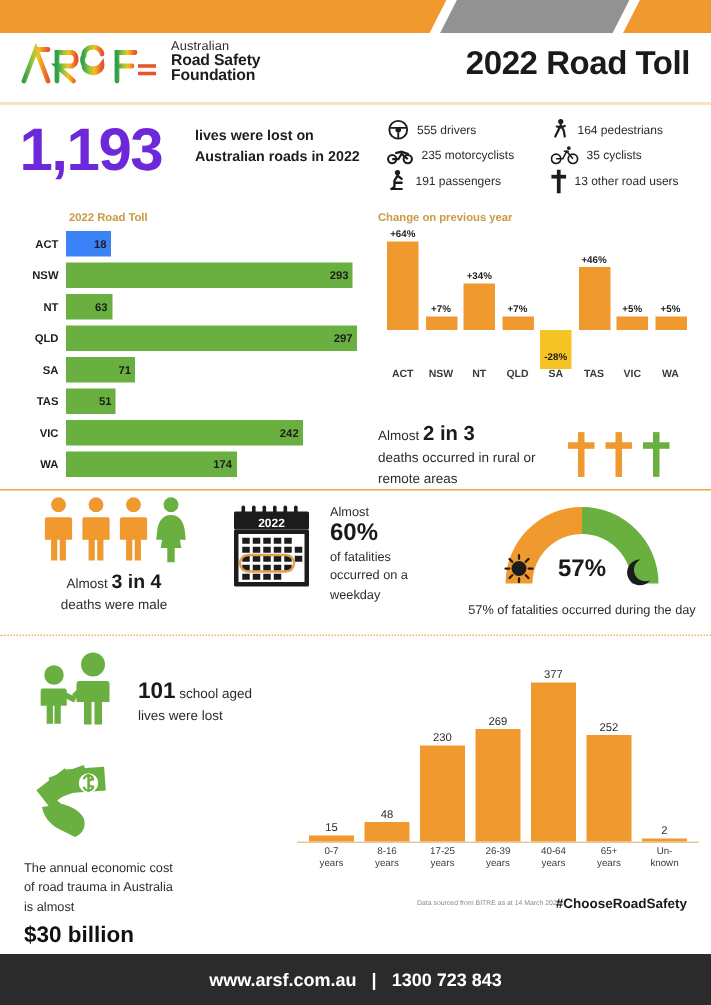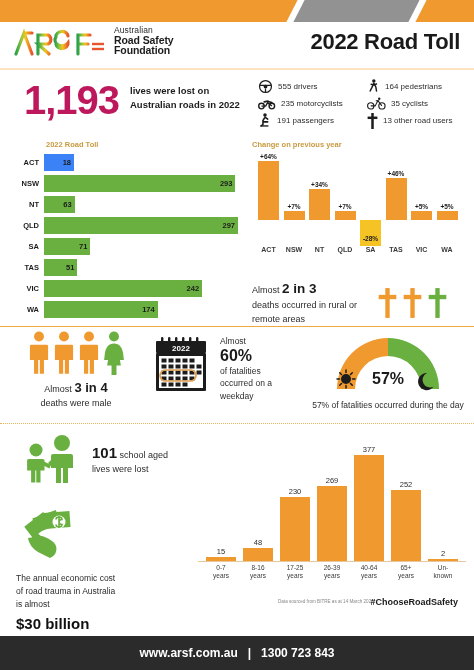--- a/index.html
+++ b/index.html
@@ -40,22 +40,22 @@
   .logo-text .l2 { font-size: 10.5px; color: #1c1c1c; font-weight: bold; letter-spacing: -.1px; }
   .logo-text .l3 { font-size: 10.5px; color: #1c1c1c; font-weight: bold; letter-spacing: -.1px; }
   .hdr-title {
     position: absolute; right: 14px; top: 29px;
     font-size: 22px; font-weight: bold; color: #1a1a1a; letter-spacing: -.3px;
   }
 
   
   .top { position: relative; height: 66px; }
   .bignum {
-    position: absolute; left: 24px; top: 8px;
-    font-size: 40px; font-weight: bold; color: #be185d; letter-spacing: -1px;
+    position: absolute; left: 13px; top: 8px;
+    font-size: 40px; font-weight: bold; color: #6d28d9; letter-spacing: -1px;
   }
   .bignum-sub {
     position: absolute; left: 130px; top: 14px; width: 110px;
     font-size: 9.5px; font-weight: bold; color: #1c1c1c; line-height: 1.45;
   }
   .icon-stats {
     position: absolute; left: 258px; top: 8px;
     display: grid; grid-template-columns: 105px 110px; grid-auto-rows: 17px;
     column-gap: 4px; align-items: center;
   }
@@ -118,21 +118,21 @@
 
   .mid-cal { position: absolute; left: 150px; top: 8px; display: flex; gap: 8px; align-items: flex-start; }
   .cal-txt { font-size: 8.5px; color: #2c2c2c; line-height: 1.45; width: 66px; }
   .cal-txt .pct { font-size: 16px; font-weight: bold; color: #1a1a1a; display: block; line-height: 1.1; }
 
   .mid-gauge { position: absolute; left: 310px; top: 6px; width: 156px; text-align: center; }
   .gauge-cap { font-size: 8.5px; color: #2c2c2c; line-height: 1.45; margin-top: 2px; }
 
   
   .bot { position: relative; height: 172px; }
-  .kids { position: absolute; left: 20px; top: 10px; display: flex; align-items: center; gap: 10px; }
+  .kids { position: absolute; left: 20px; top: 10px; display: flex; align-items: flex-end; gap: 10px; }
   .kids-txt { font-size: 9px; color: #2c2c2c; line-height: 1.4; width: 96px; }
   .kids-txt b { font-size: 15px; color: #1a1a1a; }
 
   .money { position: absolute; left: 16px; top: 78px; display: flex; gap: 8px; flex-direction: column; }
   .money-txt { font-size: 8.5px; color: #2c2c2c; line-height: 1.5; width: 106px; }
   .money-txt .bilbig { font-size: 15px; font-weight: bold; color: #111; display: block; margin-top: 3px; }
 
   .agechart { position: absolute; left: 198px; top: 6px; width: 268px; height: 160px; }
   .ageplot { position: relative; height: 132px; border-bottom: 1px solid #e8c79a; }
   .agecol { position: absolute; bottom: 0; width: 30px; }

